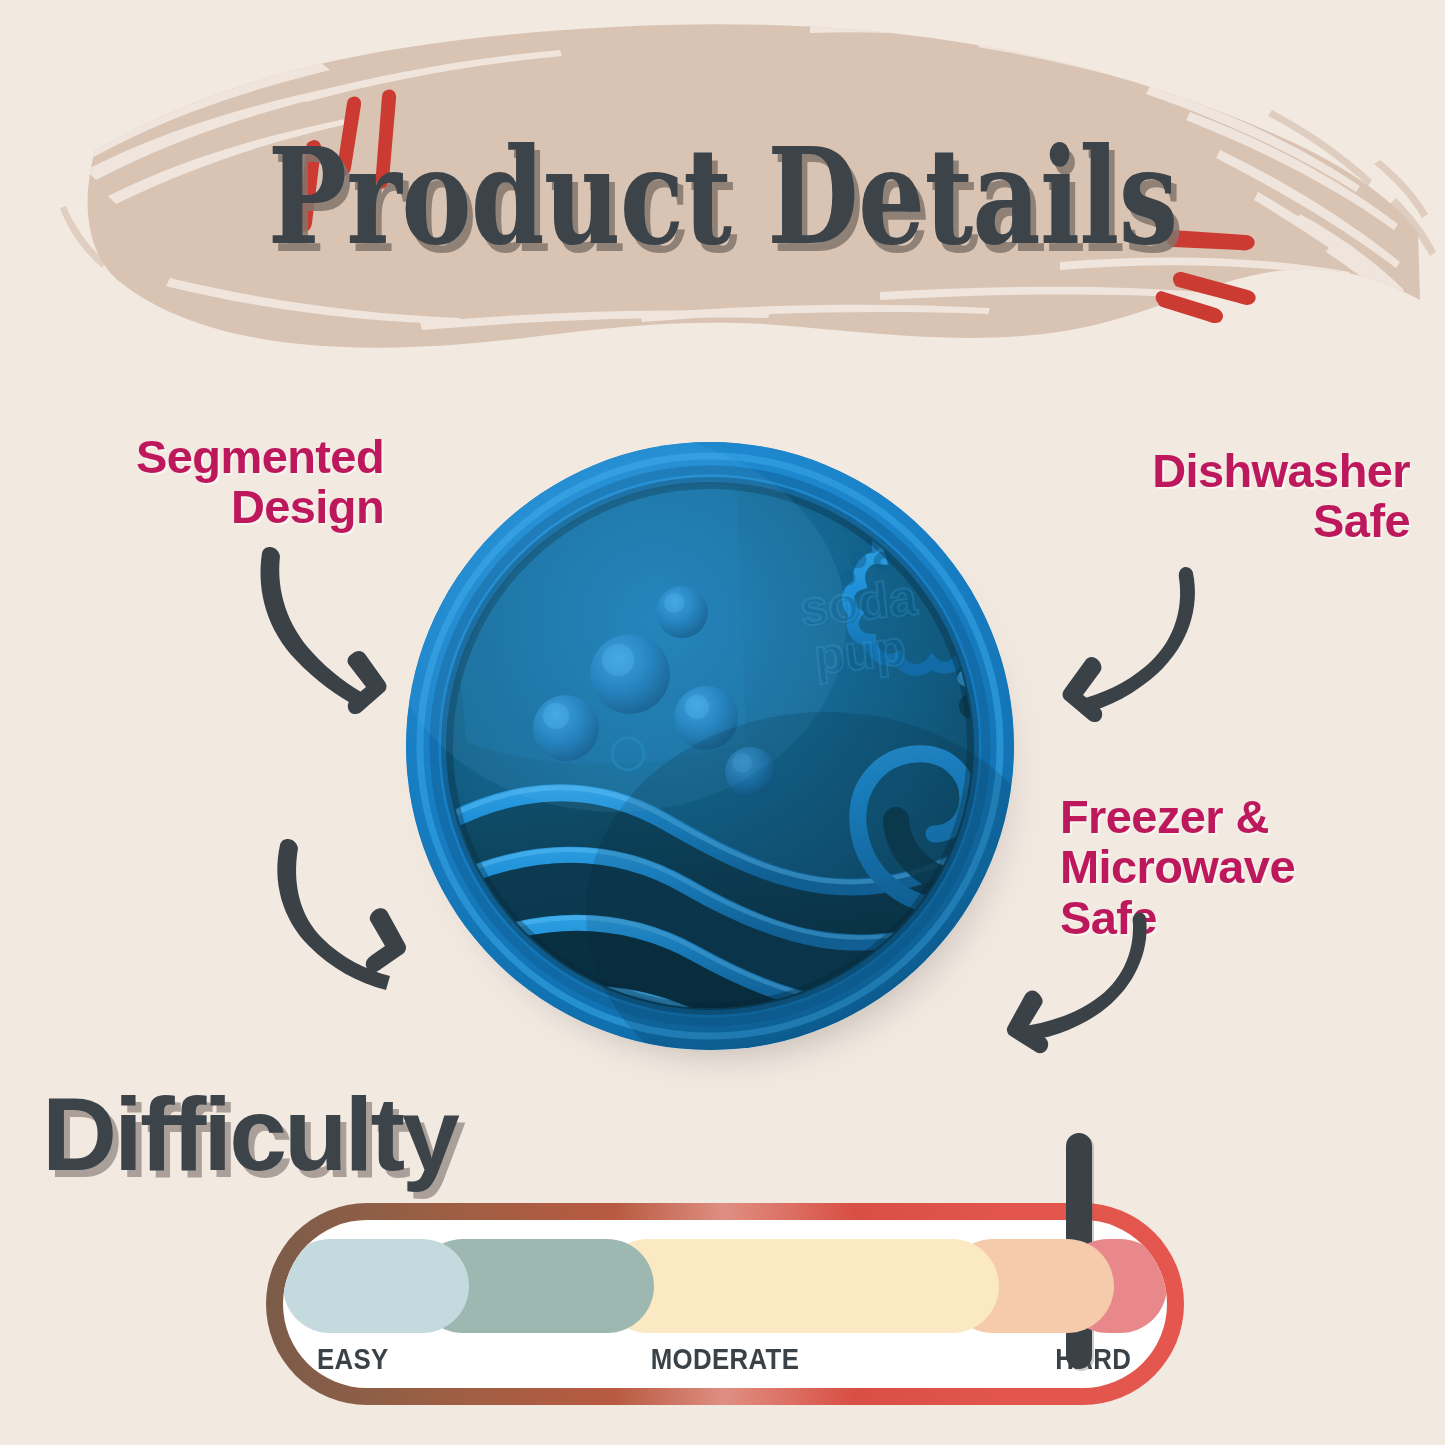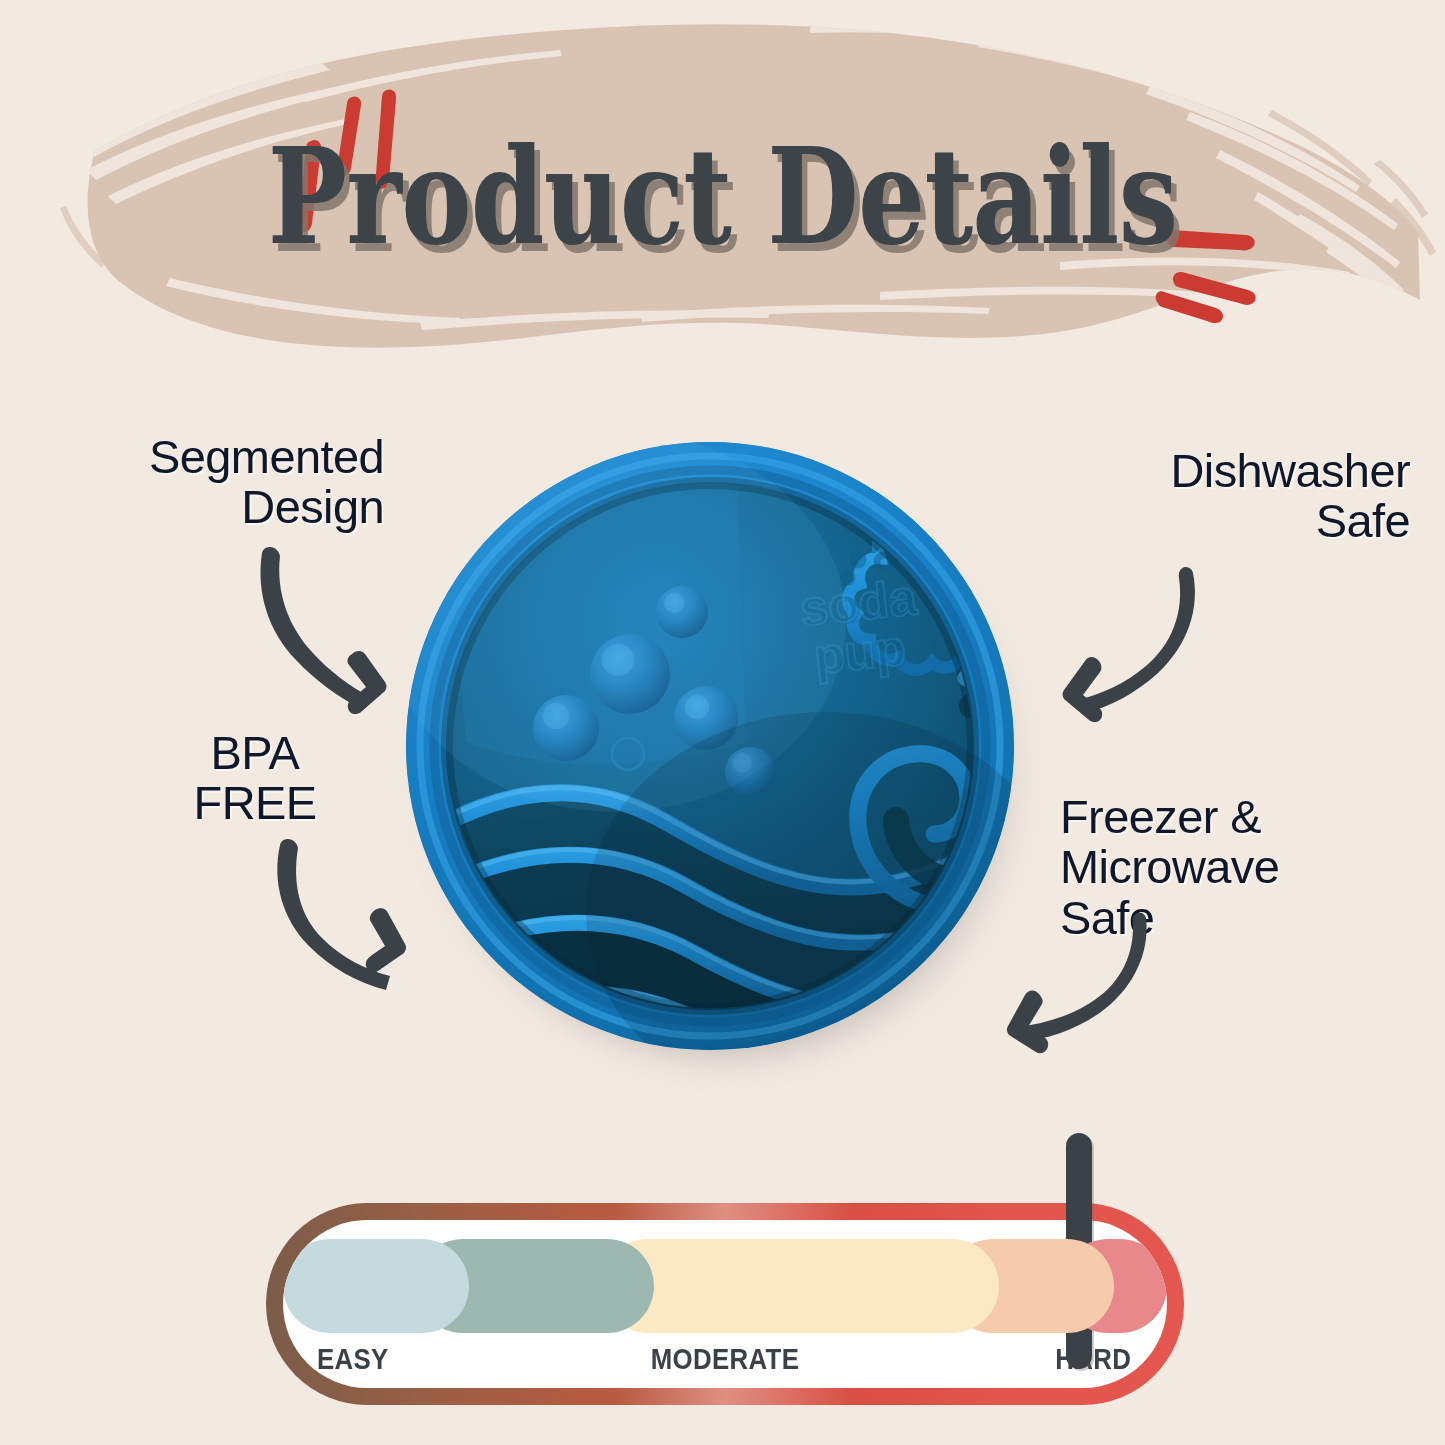--- a/index.html
+++ b/index.html
@@ -29,22 +29,22 @@
     transform:scaleX(0.80);
     transform-origin:50% 50%;
     text-shadow:7px 8px 0 rgba(130,117,108,0.85);
     white-space:nowrap;
     line-height:1.05;
   }
 
   
   .feat{
     position:absolute;
-    color:#0f172a;
-    font-weight:400;
+    color:#be185d;
+    font-weight:700;
     font-size:47px;
     line-height:1.07;
     letter-spacing:-0.6px;
     white-space:pre-line;
     text-shadow:2px 2px 0 rgba(255,255,255,0.55);
   }
   .feat-segmented{left:24px;top:432px;width:360px;text-align:right;}
   .feat-bpa{left:150px;top:728px;width:210px;text-align:center;}
   .feat-dish{left:1038px;top:446px;width:372px;text-align:right;}
   .feat-freezer{left:1060px;top:792px;width:368px;text-align:left;}
@@ -340,22 +340,20 @@
           <ellipse cx="210" cy="180" rx="230" ry="190" fill="#6fc6f2" opacity="0.10"></ellipse>
           <ellipse cx="420" cy="470" rx="240" ry="200" fill="#04202e" opacity="0.16"></ellipse>
         </g>
       </svg>
     </div>
   </div>
 
   <div class="feat feat-segmented">Segmented
 Design</div>
 
-  <div class="feat feat-bpa">BPA
-FREE</div>
 
   <div class="feat feat-dish">Dishwasher
 Safe</div>
 
   <div class="feat feat-freezer">Freezer &amp;
 Microwave
 Safe</div>
 
   <div class="arrow-layer">
     <svg width="1445" height="1445" viewBox="0 0 1445 1445" xmlns="http://www.w3.org/2000/svg">
@@ -393,20 +391,21 @@
                    L1020,1042 C1049,1039 1077,1029 1101,1012 C1134,988 1150,952 1146,918
                    C1145,914 1142,912 1138,913 C1133,914 1132,919 1133,924 Z"></path>
           <path d="M1038,993 C1034,989 1028,990 1025,995 L1008,1026 C1006,1029 1007,1032 1009,1035
                    L1036,1052 C1041,1055 1047,1052 1048,1046 C1049,1041 1046,1038 1042,1036
                    L1028,1027 L1042,1004 C1044,1000 1041,996 1038,993 Z"></path>
         </g>
       </g>
     </svg>
   </div>
 
+  <div class="difficulty-title">Difficulty</div>
 
   <div class="meter">
     <div class="meter-inner">
       <div class="seg-track">
         <div class="seg" style="left: 0%; width: 21%; background: rgb(197, 218, 222); z-index: 10;"></div>
         <div class="seg" style="left: 15%; width: 27%; background: rgb(157, 184, 176); z-index: 9;"></div>
         <div class="seg" style="left: 36%; width: 45%; background: rgb(250, 233, 195); z-index: 8;"></div>
         <div class="seg" style="left: 75%; width: 19%; background: rgb(246, 203, 171); z-index: 7;"></div>
         <div class="seg" style="left: 88%; width: 12%; background: rgb(232, 136, 138); z-index: 6;"></div>
       </div>

